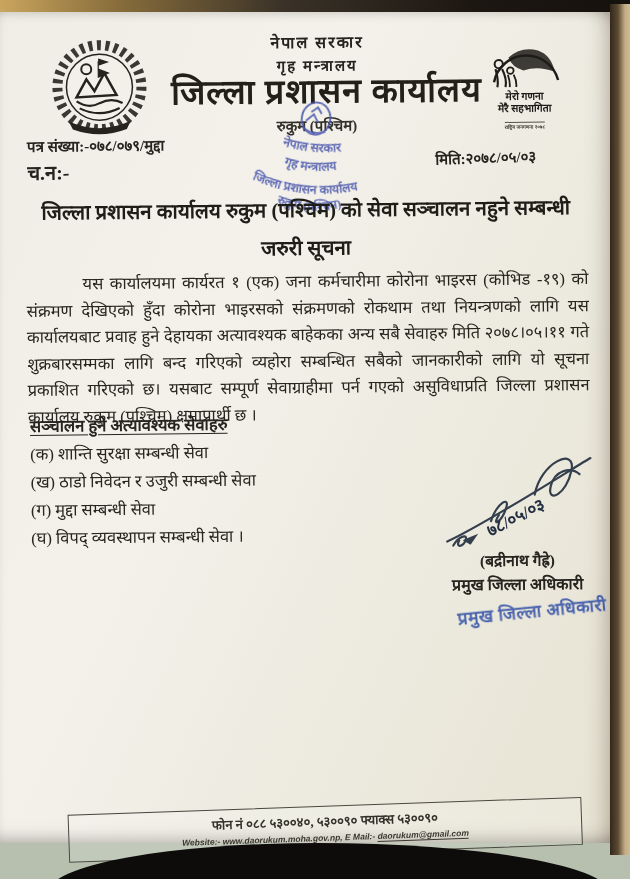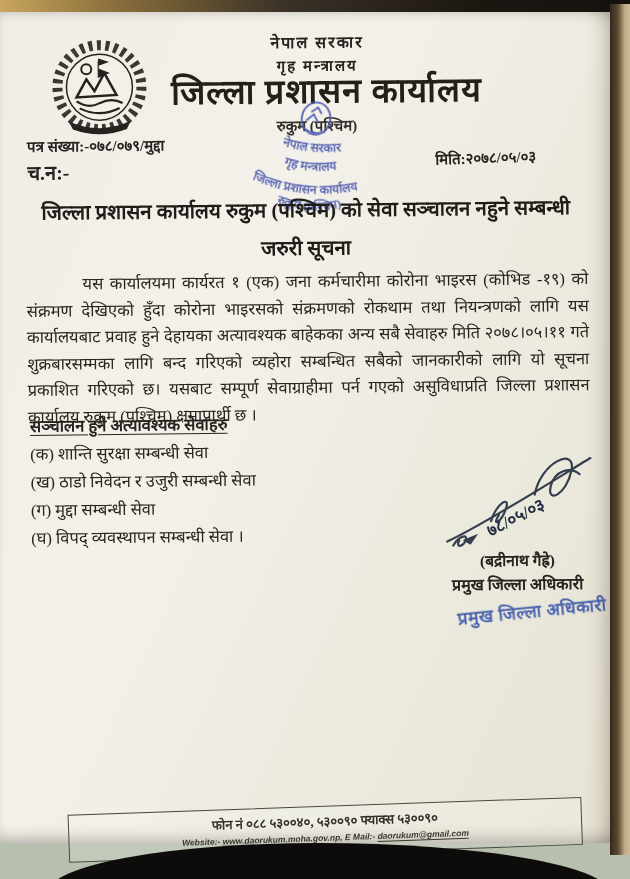--- a/index.html
+++ b/index.html
@@ -115,20 +115,33 @@
         <path d="M22,86 q31,14 62,0 l-4,8 q-27,10 -54,0 Z" fill="#26231e"></path>
       </svg>
 
       <div class="gov-lines">
         <div class="gov-line1">नेपाल सरकार</div>
         <div class="gov-line2">गृह मन्त्रालय</div>
       </div>
       <div class="office-title">जिल्ला प्रशासन कार्यालय</div>
       <div class="district-print">रुकुम (पश्चिम)</div>
 
+      <div class="census-logo">
+        <svg width="74" height="52" viewBox="0 0 90 62">
+          <path d="M8,52 A40,40 0 0 1 86,50" fill="none" stroke="#1e1c19" stroke-width="3"></path>
+          <path d="M26,22 Q42,8 62,14 Q78,20 82,40 Q62,32 44,38 Q30,34 26,22 Z" fill="#1e1c19" opacity=".85"></path>
+          <circle cx="14" cy="30" r="5" fill="none" stroke="#1e1c19" stroke-width="2.4"></circle>
+          <path d="M10,36 q4,14 2,22 M18,36 q6,12 4,22" fill="none" stroke="#1e1c19" stroke-width="2.6"></path>
+          <circle cx="28" cy="38" r="4" fill="none" stroke="#1e1c19" stroke-width="2.2"></circle>
+          <path d="M25,43 q3,10 2,15 M32,43 q4,8 3,15" fill="none" stroke="#1e1c19" stroke-width="2.2"></path>
+        </svg>
+        <div class="census-t1">मेरो गणना</div>
+        <div class="census-t2">मेरै सहभागिता</div>
+        <div class="census-t3">राष्ट्रिय जनगणना २०७८</div>
+      </div>
 
       <svg class="round-stamp" viewBox="0 0 160 132">
         <defs>
           <path id="sp1" d="M30,56 Q80,70 132,48"></path>
           <path id="sp2" d="M38,76 Q82,90 128,68"></path>
           <path id="sp3" d="M16,98 Q80,118 146,88"></path>
           <path id="sp4" d="M44,118 Q88,132 134,108"></path>
         </defs>
         <g stroke="#4a57ad" fill="none" stroke-width="2">
           <ellipse cx="80" cy="26" rx="15" ry="17"></ellipse>

